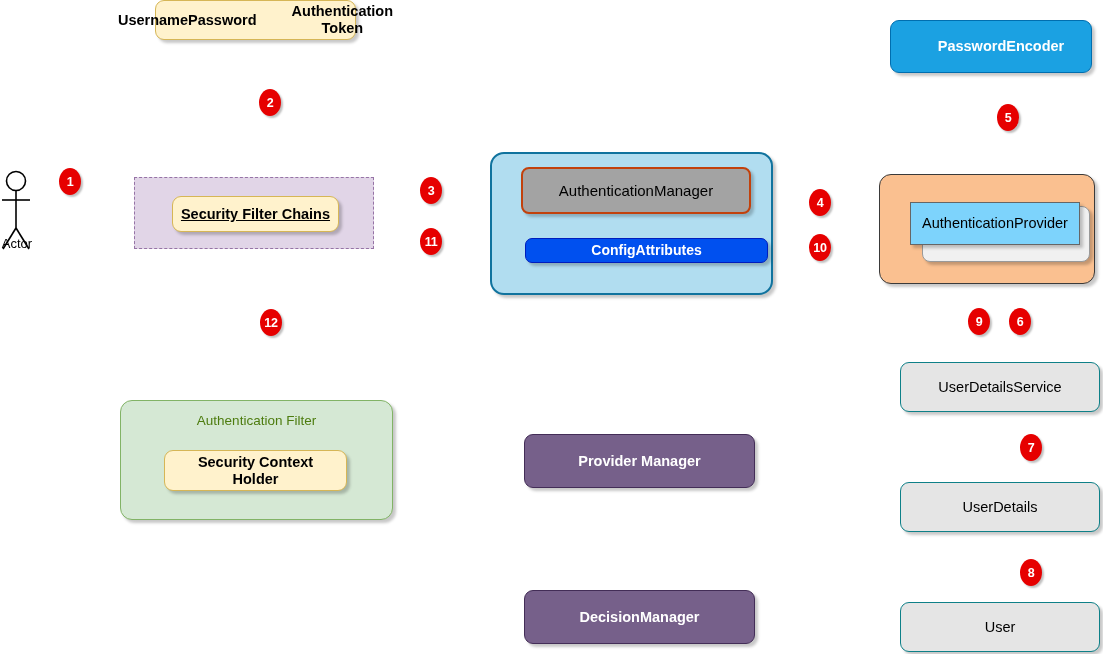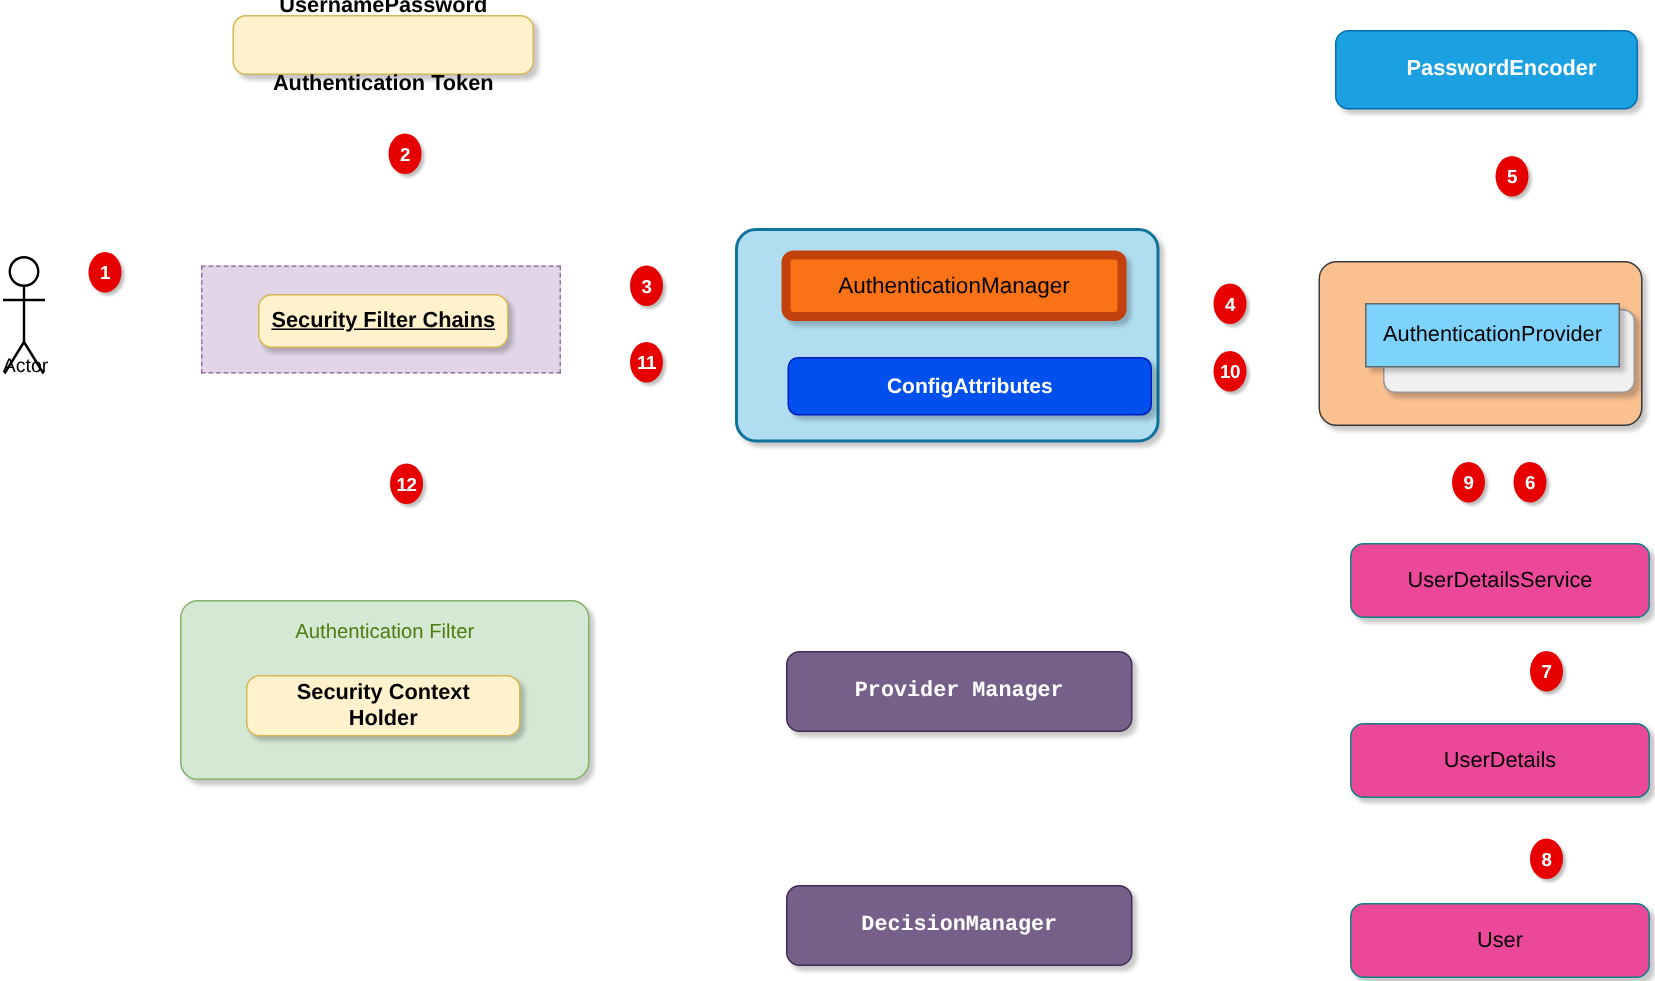--- a/index.html
+++ b/index.html
@@ -12,38 +12,38 @@
   .node{position:absolute;box-sizing:border-box;display:flex;align-items:center;
         justify-content:center;text-align:center;line-height:1.15;}
   .shadow{box-shadow:3px 3px 3px rgba(0,0,0,0.22);}
 
   
   .box-yellow{
     background:#fff2cc;border:1px solid #d6b656;border-radius:9px;
     color:#000;font-weight:bold;font-size:14.5px;
   }
   .box-cyan{
-    background:#ec4899;border:1px solid #0e8088;border-radius:9px;
+    background:#e5e5e5;border:1px solid #0e8088;border-radius:9px;
     color:#000;font-weight:normal;font-size:14.5px;
   }
   .box-blue-solid{
     background:#1ba1e2;border:1px solid #006eaf;border-radius:9px;
     color:#ffffff;font-weight:bold;font-size:14.5px;padding-left:20px;
   }
   .box-configattr{
     background:#0050ef;border:1px solid #001dbc;border-radius:7px;
     color:#ffffff;font-weight:bold;font-size:14px;
   }
   .box-pink{
-    background:#f97316;border:6px solid #c2410c;border-radius:8px;
+    background:#a3a3a3;border:2px solid #c2410c;border-radius:8px;
     color:#000;font-weight:normal;font-size:15px;
   }
   .box-purple-solid{
     background:#76608a;border:1px solid #432d57;border-radius:9px;
-    color:#ffffff;font-weight:bold;font-size:14.5px;font-family:Liberation Mono, monospace;
+    color:#ffffff;font-weight:bold;font-size:14.5px;
   }
   .container-lightblue{
     background:#b1ddf0;border:2px solid #10739e;border-radius:14px;
   }
   .container-dashed-purple{
     background:#e1d5e7;border:1px dashed #9673a6;border-radius:0px;
   }
   .container-green{
     background:#d5e8d4;border:1px solid #82b366;border-radius:12px;
   }
@@ -115,38 +115,38 @@
 
   <line x1="1000" y1="602" x2="1000" y2="535" stroke="#000" stroke-width="2.1" marker-end="url(#arrEnd)" filter="url(#softdrop)"></line>
 
   <line x1="639" y1="298" x2="639" y2="432" stroke="#000" stroke-width="2.1" marker-end="url(#arrEnd)" marker-start="url(#arrStart)" filter="url(#softdrop)"></line>
 
   <line x1="639" y1="490" x2="639" y2="588" stroke="#000" stroke-width="2.1" marker-end="url(#arrEnd)" marker-start="url(#arrStart)" filter="url(#softdrop)"></line>
 </svg>
 
 <div class="actor-label" style="left:0px;top:236px;width:34px;">Actor</div>
 
-<div class="node box-yellow shadow" style="left:155px;top:10px;width:201px;height:40px;flex-direction:column;gap:35px;">
+<div class="node box-yellow shadow" style="left:155px;top:0px;width:201px;height:40px;flex-direction:row;gap:35px;">
   <span>UsernamePassword</span>
   <span>Authentication Token</span>
 </div>
 
 <div class="node container-dashed-purple" style="left:134px;top:177px;width:240px;height:72px;"></div>
 <div class="node box-yellow shadow" style="left:172px;top:196px;width:167px;height:36px;text-decoration:underline;">Security Filter Chains</div>
 
 <div class="node container-green shadow" style="left:120px;top:400px;width:273px;height:120px;"></div>
 <div class="grp-label" style="left:120px;top:413px;width:273px;">Authentication Filter</div>
 <div class="node box-yellow shadow" style="left:164px;top:450px;width:183px;height:41px;flex-direction:column;">
   <span>Security Context</span>
   <span>Holder</span>
 </div>
 
 <div class="node container-lightblue shadow" style="left:490px;top:152px;width:283px;height:143px;"></div>
 <div class="node box-pink shadow" style="left:521px;top:167px;width:230px;height:47px;">AuthenticationManager</div>
-<div class="node box-configattr shadow" style="left:525px;top:238px;width:243px;height:39px;">ConfigAttributes</div>
+<div class="node box-configattr shadow" style="left:525px;top:238px;width:243px;height:25px;">ConfigAttributes</div>
 
 <div class="node box-blue-solid shadow" style="left:890px;top:20px;width:202px;height:53px;">PasswordEncoder</div>
 
 <div class="node container-orange shadow" style="left:879px;top:174px;width:216px;height:110px;"></div>
 <div class="node stack-back shadow" style="left:922px;top:206px;width:168px;height:56px;"></div>
 <div class="node stack-front shadow" style="left:910px;top:202px;width:170px;height:43px;">AuthenticationProvider</div>
 
 <div class="node box-cyan shadow" style="left:900px;top:362px;width:200px;height:50px;">UserDetailsService</div>
 
 <div class="node box-cyan shadow" style="left:900px;top:482px;width:200px;height:50px;">UserDetails</div>

